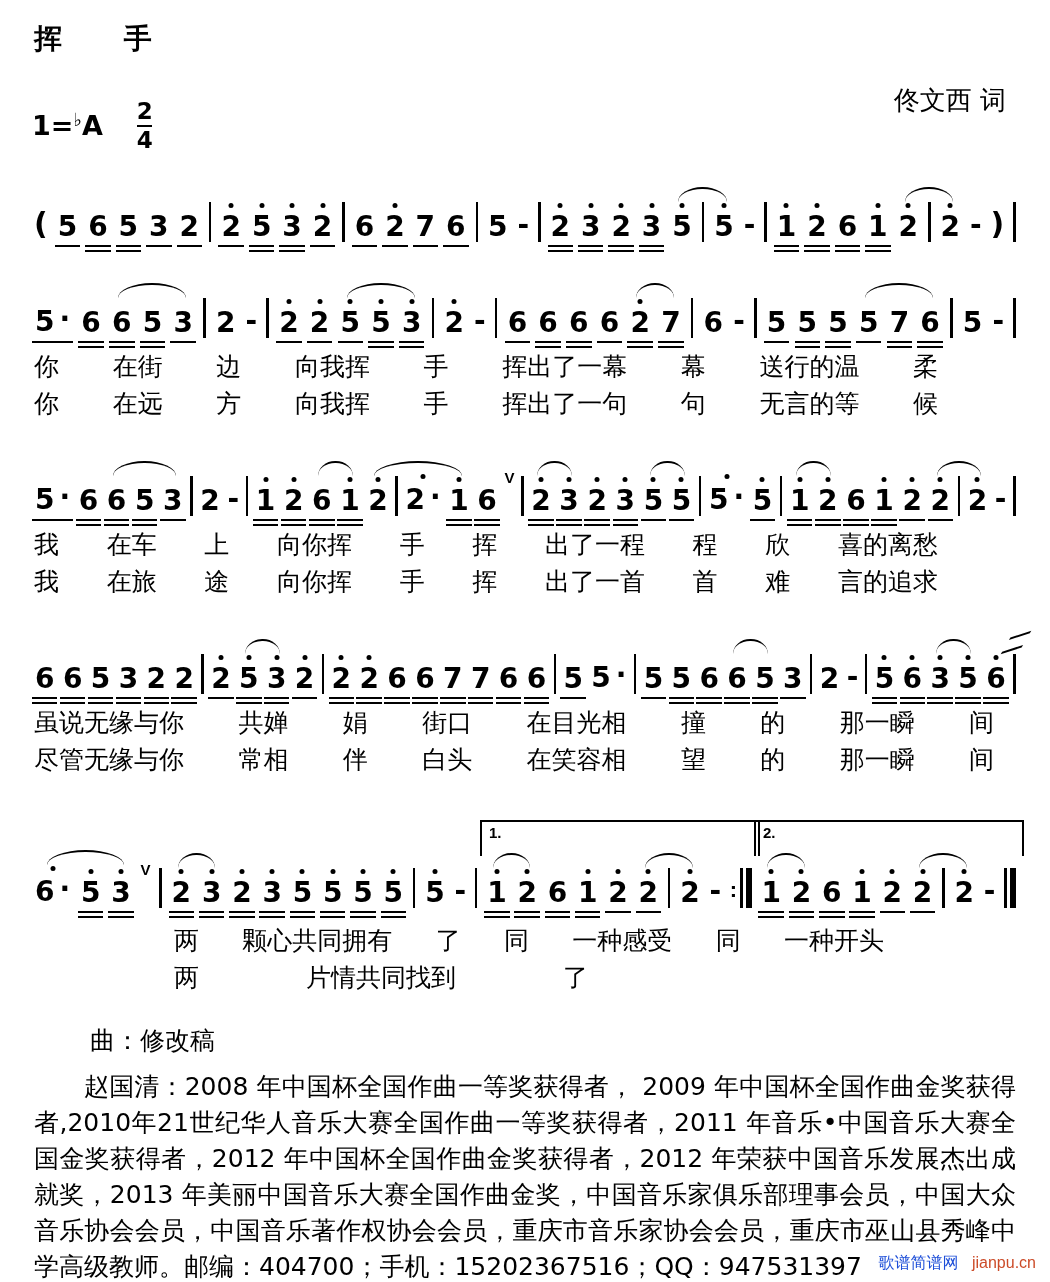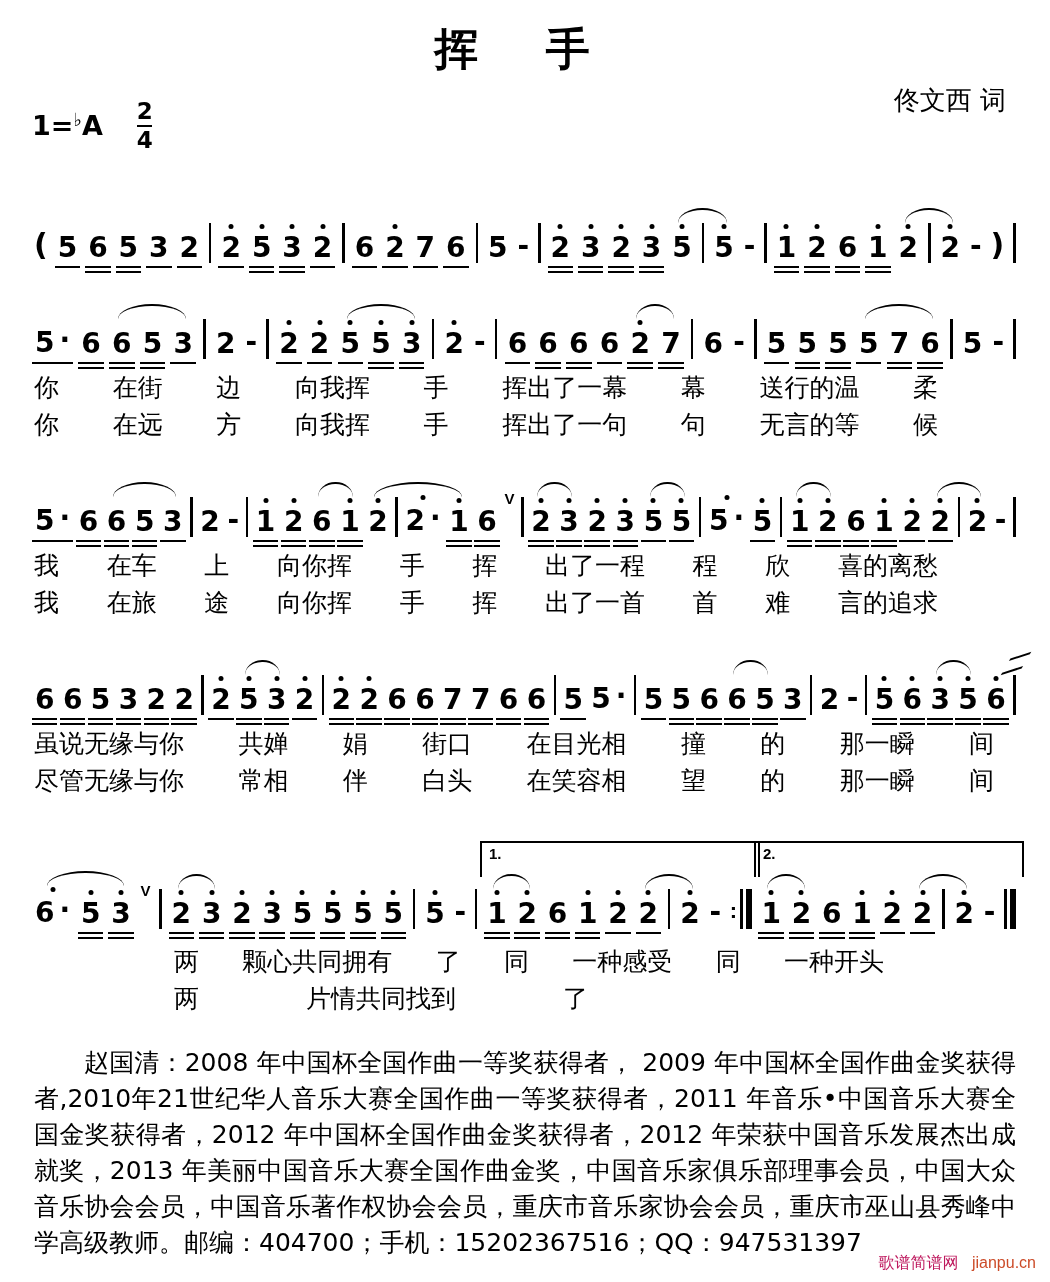--- a/index.html
+++ b/index.html
@@ -1,21 +1,21 @@
 <!DOCTYPE html>
 <html><head>
 <meta charset="utf-8">
 <style>
   html,body{margin:0;padding:0;background:#fff;}
   body{width:1050px;height:1282px;position:relative;overflow:hidden;color:#000;
        font-family:"Liberation Sans",sans-serif;}
   .page{position:relative;width:100%;height:100%;padding:14px 34px 0;box-sizing:border-box;}
 
   
-  .title{text-align:center;font-size:44px;font-weight:bold;letter-spacing:26px;
+  .title{text-align:left;font-size:28px;font-weight:bold;letter-spacing:26px;
          padding-top:6px;font-family:"DejaVu Sans",sans-serif;}
   .credits{position:absolute;top:76px;right:44px;text-align:right;font-size:26px;
            font-weight:normal;line-height:1.85;font-family:"DejaVu Sans",sans-serif;}
   .keysig{position:absolute;top:100px;left:32px;display:flex;align-items:center;
           font-size:27px;font-weight:bold;font-family:"DejaVu Sans",sans-serif;}
   .keysig sup{font-size:18px;position:relative;top:-6px;}
   .timesig{display:inline-flex;flex-direction:column;align-items:center;margin-left:34px;
            font-size:23px;line-height:1;}
   .timesig .fracline{width:15px;height:2.5px;background:#000;margin:1.5px 0;}
 
@@ -59,21 +59,21 @@
   .line-block:nth-child(5) .score-row{height:102px;}
   .line-block:nth-child(5) .lyric-row.r0{padding:0 132px 0 140px;margin-top:16px;}
   .line-block:nth-child(5) .lyric-row.r1{padding:0 428px 0 140px;}
 
   
   .footer{margin-top:16px;font-size:25px;font-family:"DejaVu Sans",sans-serif;}
   .draft-note{padding-left:56px;}
   .bio{margin-top:12px;text-indent:2em;line-height:1.44;text-align:justify;}
 
   .watermark{position:absolute;right:14px;bottom:8px;font-size:16px;}
-  .watermark .site{color:#be185d;}
+  .watermark .site{color:#1d4ed8;}
   .watermark .dom{font-weight:normal;margin-left:9px;}
 </style>
 </head>
 <body>
 
 <div class="page">
 
   <div class="title">挥  手</div>
 
   <div class="credits">
@@ -419,20 +419,21 @@
         <i class="volta" style="left: 446px; width: 276px; top: 14px;">
           <b class="vlabel">1.</b>
         </i>
         <i class="volta" style="left: 720px; width: 266px; top: 14px;">
           <b class="vlabel">2.</b>
         </i>
       </div>
     </div>
 
   <div class="footer">
+    <div class="draft-note">曲：修改稿</div>
     <div class="bio">赵国清：2008 年中国杯全国作曲一等奖获得者， 2009 年中国杯全国作曲金奖获得者,2010年21世纪华人音乐大赛全国作曲一等奖获得者，2011 年音乐•中国音乐大赛全国金奖获得者，2012 年中国杯全国作曲金奖获得者，2012 年荣获中国音乐发展杰出成就奖，2013 年美丽中国音乐大赛全国作曲金奖，中国音乐家俱乐部理事会员，中国大众音乐协会会员，中国音乐著作权协会会员，重庆市音乐家协会会员，重庆市巫山县秀峰中学高级教师。邮编：404700；手机：15202367516；QQ：947531397</div>
   </div>
 
   <div class="watermark">
     <span class="site">歌谱简谱网</span>
     <span class="dom" style="color: rgb(204, 75, 40);">jianpu.cn</span>
   </div>
 
 </div>
 

